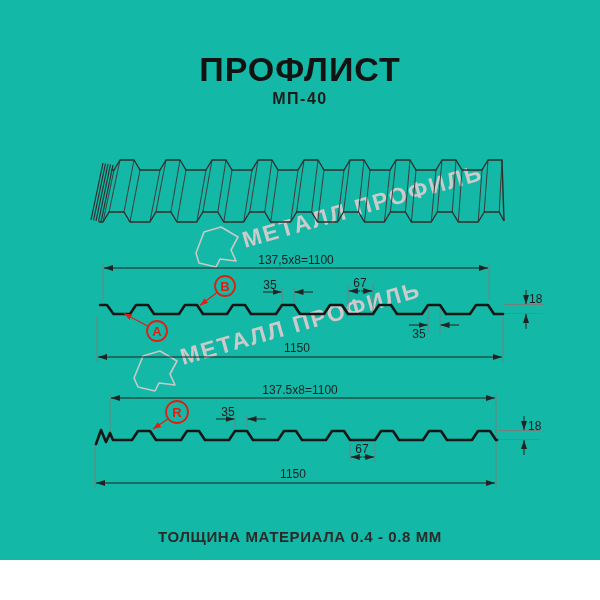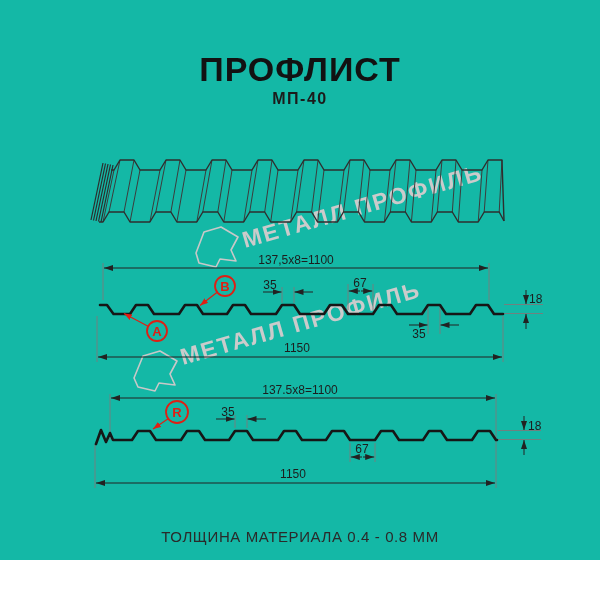--- a/index.html
+++ b/index.html
@@ -1,21 +1,21 @@
 <!DOCTYPE html>
 <html><head>
 <meta charset="utf-8">
 <style>
   html,body{margin:0;padding:0;background:#fff;}
   .page{position:relative;width:600px;height:560px;background:#14b8a6;overflow:hidden;
         font-family:"Liberation Sans",sans-serif;}
   .abs-text{position:absolute;left:0;width:600px;text-align:center;}
   .title{top:50px;font-size:34px;font-weight:800;letter-spacing:1px;color:#121212;}
   .subtitle{top:90px;font-size:16px;font-weight:600;letter-spacing:1.5px;color:#1b1b1b;}
-  .footer{top:528px;font-size:15px;font-weight:400;letter-spacing:0.6px;color:#2a2a2a;}
+  .footer{top:528px;font-size:15px;font-weight:700;letter-spacing:0.6px;color:#2a2a2a;}
   svg.draw{position:absolute;left:0;top:0;}
   .dim{font-size:12px;fill:#1d1d1d;font-family:"Liberation Sans",sans-serif;}
   .redlbl{font-size:13px;font-weight:bold;fill:#df1f14;font-family:"Liberation Sans",sans-serif;}
   .wmtext{font-size:23px;font-weight:bold;letter-spacing:2px;fill:#cbcbcb;
           font-family:"Liberation Sans",sans-serif;}
   .wmlogo{fill:none;stroke:#c8c8c8;stroke-width:1.6;stroke-linejoin:round;}
   .profile{fill:none;stroke:#161616;stroke-width:2.6;stroke-linejoin:round;stroke-linecap:round;}
   .ext{stroke:#7a7a7a;stroke-width:0.9;}
   .dimline{stroke:#222;stroke-width:1;}
   .redline{stroke:#df1f14;stroke-width:1.2;}

